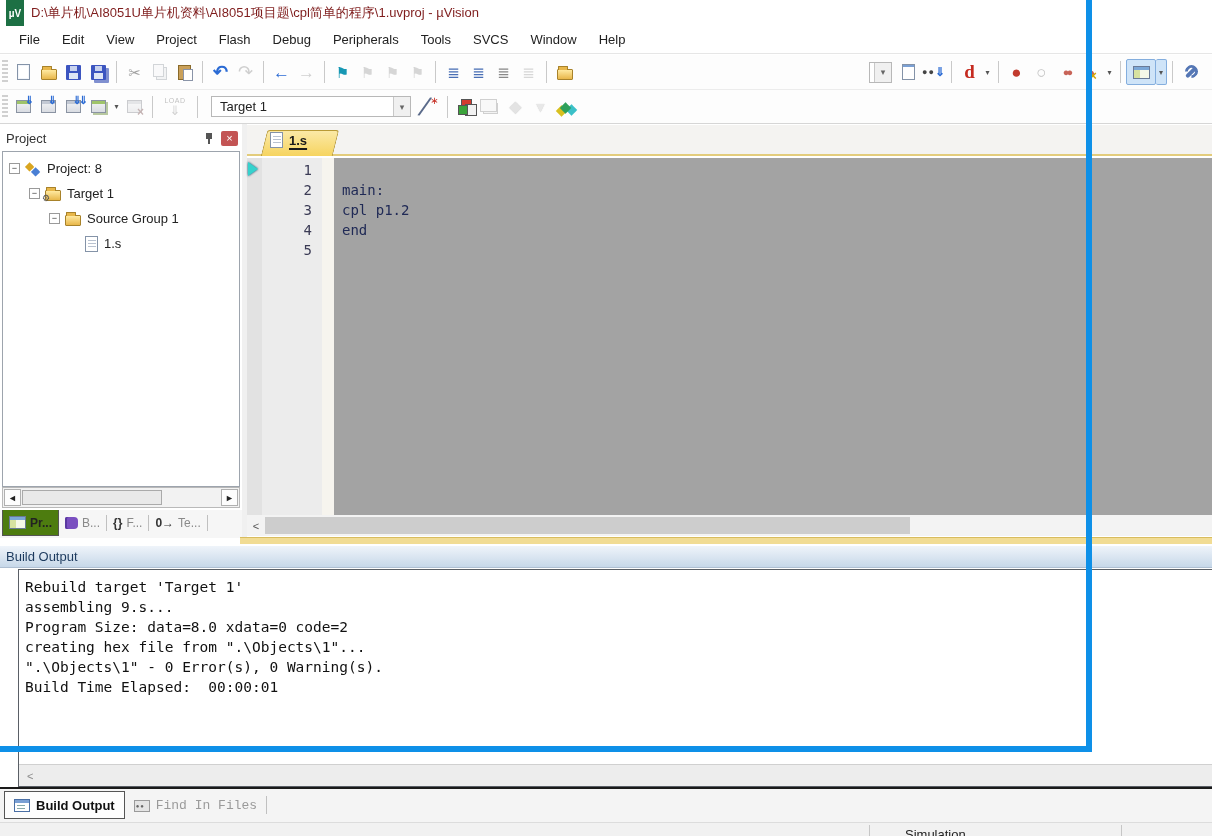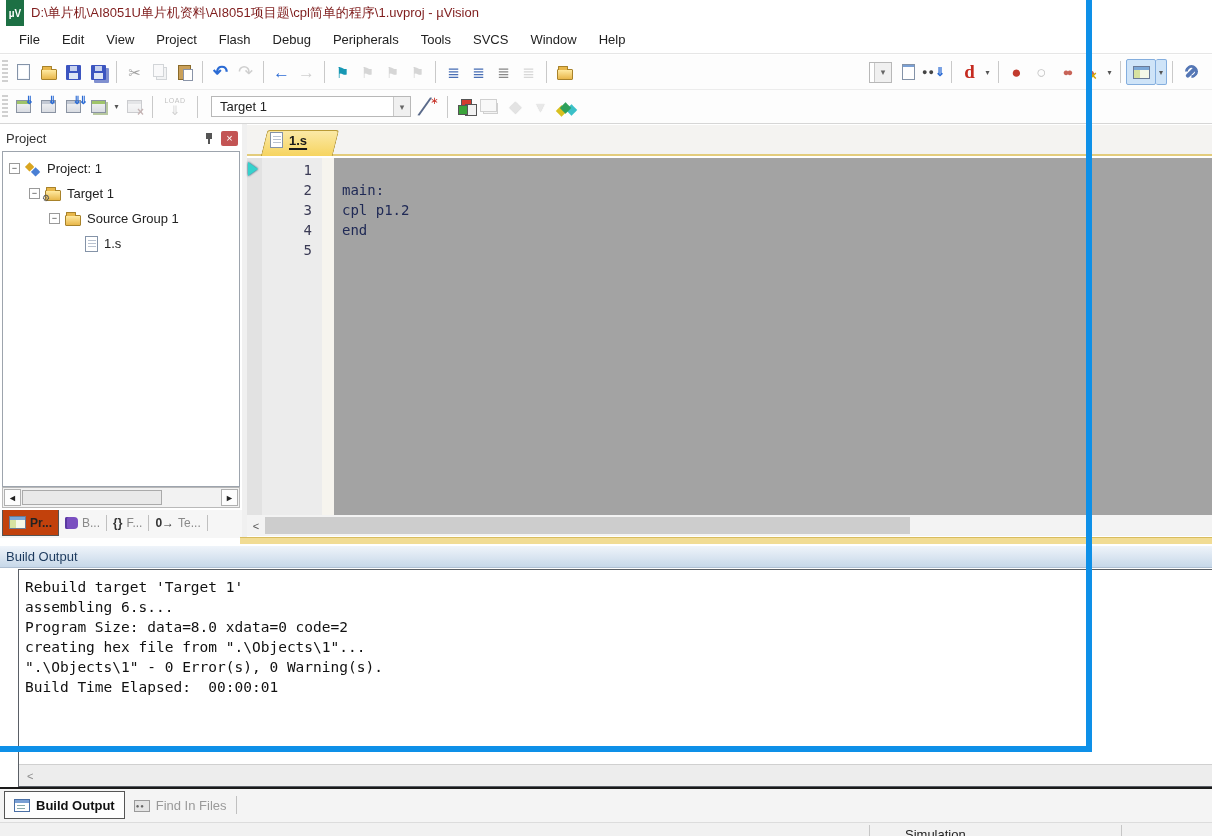--- a/index.html
+++ b/index.html
@@ -65,21 +65,21 @@
   .i-proj::after { content:"◆"; position:absolute; left:6px; top:2px; color:#4a7fd4; font-size:12px; }
   .i-target { position:relative; }
   .i-target::after { content:"⚙"; position:absolute; left:-4px; bottom:-3px; font-size:9px; color:#555; }
   .i-file { position:relative; width:13px; height:16px; background:#fff; border:1px solid #8493a8; }
   .i-file::before { content:""; position:absolute; left:2px; top:3px; width:8px; height:1px; background:#b9c2d0; box-shadow:0 3px 0 #b9c2d0,0 6px 0 #b9c2d0; }
   .hscroll { position:absolute; left:2px; top:487px; width:238px; height:21px; background:#f2f2f2; border:1px solid #b9b9b9; display:flex; align-items:center; }
   .sbtn { width:17px; height:17px; background:#fdfdfd; border:1px solid #b0b0b0; font-size:9px; color:#222; display:flex; align-items:center; justify-content:center; flex:none; margin:0 1px; }
   .sthumb { height:15px; background:#e9e9e9; border:1px solid #aaa; }
   .panel-tabs { position:absolute; left:0; top:510px; width:242px; height:28px; display:flex; align-items:flex-start; padding-left:2px; background:#f6f6f6; }
   .ptab { height:26px; display:flex; align-items:center; padding:0 6px; font-size:12px; color:#8a8a8a; }
-  .ptab.active { background:#c2410c; border:1px solid #555; border-top:none; color:#222; font-weight:bold; }
+  .ptab.active { background:#4d7c0f; border:1px solid #555; border-top:none; color:#222; font-weight:bold; }
   .ptab-sep { width:1px; height:16px; background:#c0c0c0; margin-top:5px; }
   .i-book { width:13px; height:12px; background:#7a4fc0; border-radius:2px 4px 4px 2px; box-shadow:inset 2px 0 0 #5a38a0; margin-right:4px; }
   .splitter { position:absolute; left:242px; top:124px; width:5px; height:420px; background:#f0f0f0; }
   
   .tabbar { position:absolute; left:247px; top:125px; width:965px; height:31px; background:#f4f3f1; border-bottom:2px solid #e3cc7c; }
   .etab { position:absolute; left:264px; top:130px; width:72px; height:26px; background:linear-gradient(#fbe9a6,#f6d460); border:1px solid #b99a35; border-bottom:none; border-radius:3px 3px 0 0; transform:skewX(-14deg); }
   .etab-content { position:absolute; left:270px; top:132px; display:flex; align-items:center; gap:6px; }
   .etab-label { font-weight:bold; font-size:13px; color:#1a1a1a; text-decoration:underline; text-underline-offset:3px; text-decoration-thickness:2px; }
   .gutter { position:absolute; left:247px; top:158px; width:15px; height:357px; background:#e2e2e2; }
   .cur-arrow { position:absolute; left:1px; top:4px; width:0; height:0; border-left:10px solid #35d2cd; border-top:7px solid transparent; border-bottom:7px solid transparent; filter:drop-shadow(0 0 1px #046); }
@@ -94,21 +94,21 @@
   .bo-caption { position:absolute; left:0; top:545px; width:1212px; height:23px; background:linear-gradient(#eff4fa,#c7d8e9); border-top:1px solid #fff; border-bottom:1px solid #aebfd2; display:flex; align-items:center; padding-left:6px; color:#1c3a5e; font-size:13px; }
   .bo-box { position:absolute; left:18px; top:569px; width:1210px; height:218px; background:#fff; border:1px solid #5a5f66; }
   .bo-text { position:absolute; left:6px; top:7px; font-family:"DejaVu Sans Mono",monospace; font-size:14.5px; color:#111; line-height:20px; }
   .bo-line { white-space:pre; height:20px; }
   .bo-scroll { position:absolute; left:0; bottom:0; width:100%; height:22px; background:#ededed; border-top:1px solid #d0d0d0; display:flex; align-items:center; padding-left:8px; color:#8a8a8a; font-size:11px; }
   .darkline { position:absolute; left:0; top:787px; width:1212px; height:2px; background:#1a1a1a; }
   
   .bottom-tabs { position:absolute; left:0; top:789px; width:1212px; height:33px; background:#f4f4f4; display:flex; align-items:flex-start; padding:2px 0 0 4px; }
   .btab { height:28px; display:flex; align-items:center; gap:6px; padding:0 9px; font-size:13px; }
   .btab.active { background:#fdfdfd; border:1px solid #555; font-weight:bold; color:#111; }
-  .btab.inactive { color:#9a9a9a; }
+  .btab.inactive { color:#9a9a9a;font-family:Liberation Mono, monospace; }
   .btab-sep { width:1px; height:18px; background:#c0c0c0; margin-top:5px; }
   .i-console { width:16px; height:13px; border:1px solid #4a6fa5; background:#fff; box-shadow:inset 0 3px 0 #7aa0d4; position:relative; }
   .i-console::after { content:""; position:absolute; left:2px; top:5px; width:8px; height:1px; background:#8aa; box-shadow:0 3px 0 #8aa; }
   .i-findfolder { width:16px; height:12px; background:#e4e4e4; border:1px solid #9a9a9a; position:relative; margin-top:2px; }
   .i-findfolder::after { content:"●●"; position:absolute; left:1px; top:2px; font-size:6px; color:#666; letter-spacing:1px; }
   .statusbar { position:absolute; left:0; top:822px; width:1212px; height:14px; background:#f1f1f1; border-top:1px solid #dcdcdc; }
   .st-sep { position:absolute; top:2px; width:1px; height:30px; background:#c6c6c6; }
   .st-text { position:absolute; left:905px; top:4px; font-size:13px; color:#222; }
   
   .blue-overlay { position:absolute; left:-8px; top:-8px; width:1100px; height:760px; border:6px solid #0e90e8; pointer-events:none; z-index:60; }
@@ -309,21 +309,21 @@
     <span class="pin-icon"></span>
     <span class="close-btn">
         <span>×</span>
       </span>
   </div>
 
   <div class="tree">
     <div class="trow" style="padding-left:6px;margin-top:4px;">
       <span class="expander">−</span>
       <span class="ticon i-proj"></span>
-      <span>Project: 1</span>
+      <span>Project: 8</span>
     </div>
     <div class="trow" style="padding-left:26px;">
       <span class="expander">−</span>
       <span class="ticon i-folder i-target"></span>
       <span>Target 1</span>
     </div>
     <div class="trow" style="padding-left:46px;">
       <span class="expander">−</span>
       <span class="ticon i-folder"></span>
       <span>Source Group 1</span>
@@ -396,21 +396,21 @@
     <span class="ethumb" style="width:645px;"></span>
   </div>
   <div class="goldstrip"></div>
 
   <div class="bo-caption">
     <span>Build Output</span>
   </div>
   <div class="bo-box">
     <div class="bo-text">
       <div class="bo-line">Rebuild target 'Target 1'</div>
-      <div class="bo-line">assembling 6.s...</div>
+      <div class="bo-line">assembling 9.s...</div>
       <div class="bo-line">Program Size: data=8.0 xdata=0 code=2</div>
       <div class="bo-line">creating hex file from ".\Objects\1"...</div>
       <div class="bo-line">".\Objects\1" - 0 Error(s), 0 Warning(s).</div>
       <div class="bo-line">Build Time Elapsed:  00:00:01</div>
     </div>
     <div class="bo-scroll">
       <span>&lt;</span>
     </div>
   </div>
 

